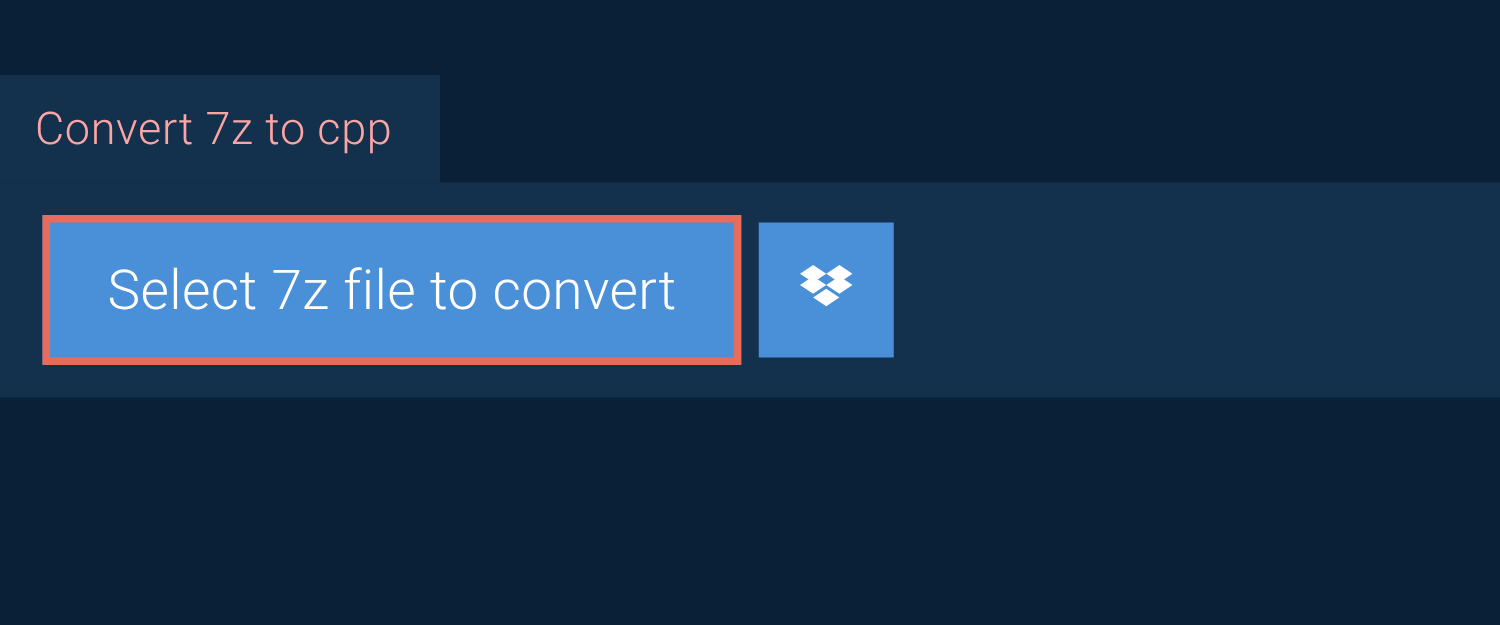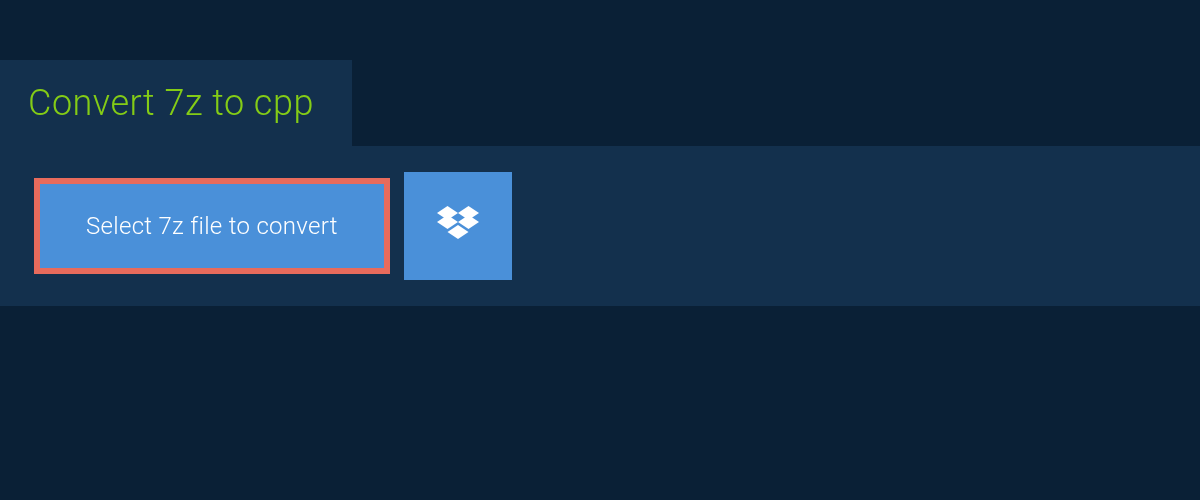--- a/index.html
+++ b/index.html
@@ -14,37 +14,37 @@
       font-family: -apple-system, BlinkMacSystemFont, "Segoe UI", Roboto, Helvetica, Arial, sans-serif;
       overflow: hidden;
     }
     .tab-header {
       background: #13304d;
       display: inline-block;
       padding: 22px 38px 22px 28px;
       margin-top: 60px;
     }
     .tab-title {
-      color: #84cc16;
+      color: #fca5a5;
       font-size: 36px;
       font-weight: 300;
       letter-spacing: 0.5px;
     }
     .content-panel {
       background: #13304d;
       padding: 26px 34px;
       display: flex;
       align-items: center;
       gap: 14px;
     }
     .select-file-btn {
       background: #4a90d9;
       border: 6px solid #e86b5c;
       color: #ffffff;
-      font-size: 24px;
+      font-size: 44px;
       font-weight: 300;
       padding: 28px 46px;
       cursor: pointer;
       font-family: inherit;
       letter-spacing: 0.3px;
     }
     .dropbox-btn {
       background: #4a90d9;
       width: 108px;
       height: 108px;

